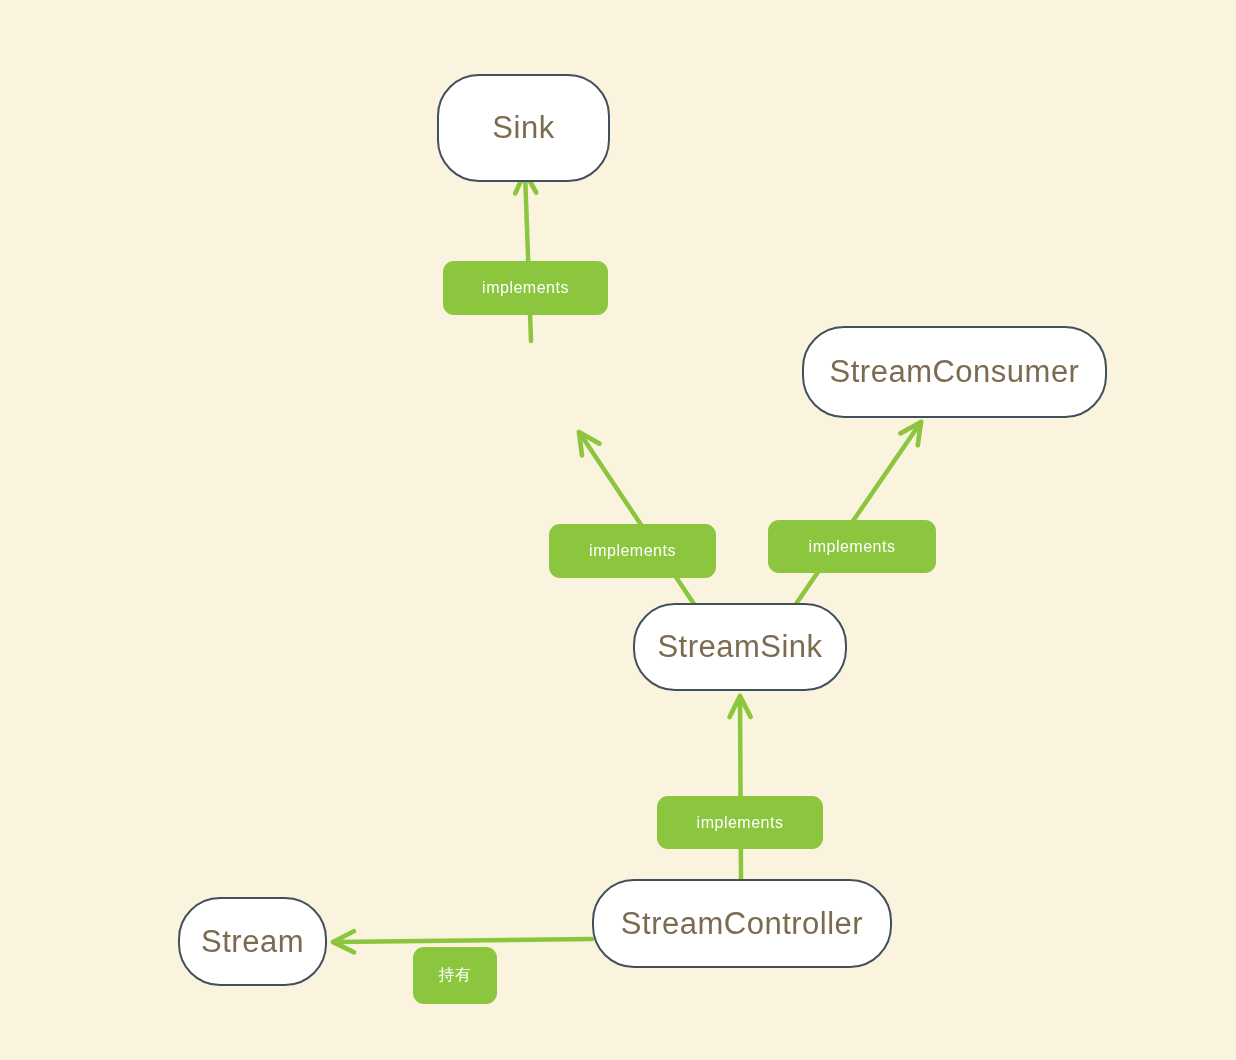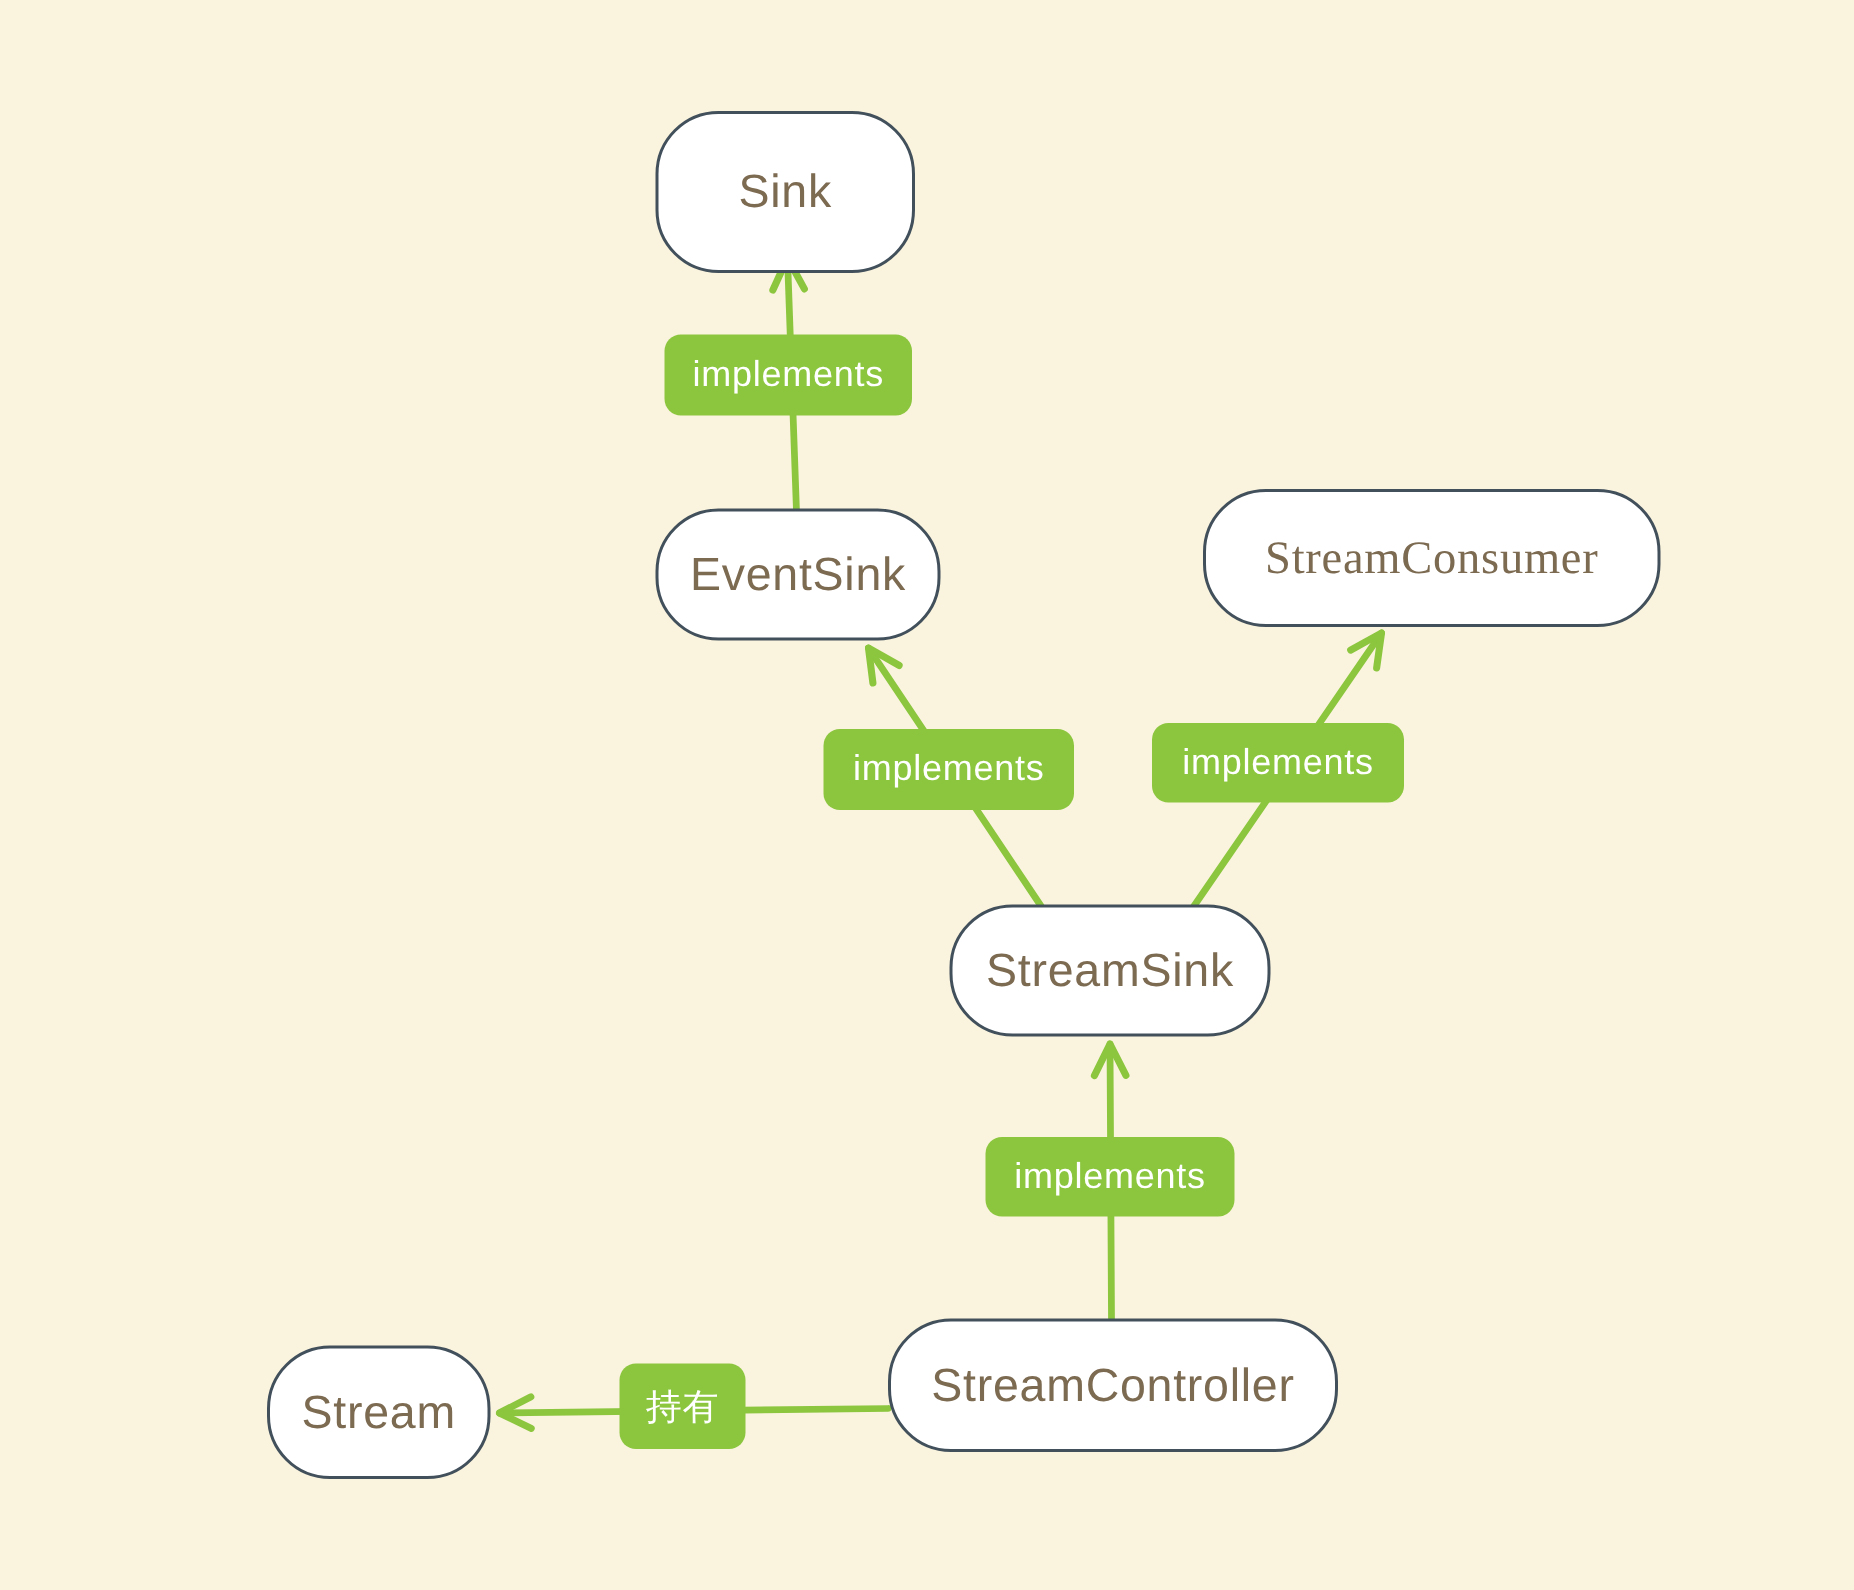--- a/index.html
+++ b/index.html
@@ -51,29 +51,30 @@
     white-space: nowrap;
   }
   .edge-label {
     position: absolute;
     display: flex;
     align-items: center;
     justify-content: center;
     background: var(--edge-label-bg, #8bc63e);
     color: var(--edge-label-text, #ffffff);
     border-radius: 11px;
-    font-size: 24px;
+    font-size: 16px;
     letter-spacing: 0.5px;
     box-sizing: border-box;
     white-space: nowrap;
+    margin-top: 38px;
   }
   
   .node-sink             { left: 437px; top:  74px; width: 173px; height: 108px; }
   .node-eventsink        { left: 437px; top: 339px; width: 190px; height: 88px; }
-  .node-streamconsumer   { left: 802px; top: 326px; width: 305px; height: 92px; font-family: Liberation Serif, serif; }
+  .node-streamconsumer   { left: 802px; top: 326px; width: 305px; height: 92px; }
   .node-streamsink       { left: 633px; top: 603px; width: 214px; height: 88px; }
   .node-streamcontroller { left: 592px; top: 879px; width: 300px; height: 89px; text-align: right; }
   .node-stream           { left: 178px; top: 897px; width: 149px; height: 89px; }
   
   .elabel-0 { left: 443px; top: 223px; width: 165px; height: 54px; }
   .elabel-1 { left: 549px; top: 486px; width: 167px; height: 54px; }
   .elabel-2 { left: 768px; top: 482px; width: 168px; height: 53px; }
   .elabel-3 { left: 657px; top: 758px; width: 166px; height: 53px; }
   .elabel-4 { left: 413px; top: 909px; width:  84px; height: 57px; }
 </style>
@@ -92,23 +93,20 @@
     <path class="edge-line" d="M694,604 L579,432" marker-end="url(#arrowhead)"></path>
     <path class="edge-line" d="M796,604 L921,422" marker-end="url(#arrowhead)"></path>
     <path class="edge-line" d="M741,880 L740,696" marker-end="url(#arrowhead)"></path>
     <path class="edge-line" d="M592,939 L333,942" marker-end="url(#arrowhead)"></path>
   </svg>
 
   <div class="node node-sink">
     <span class="node-label">Sink</span>
   </div>
 
-  <div class="node node-eventsink">
-    <span class="node-label">EventSink</span>
-  </div>
 
   <div class="node node-streamconsumer">
     <span class="node-label">StreamConsumer</span>
   </div>
 
   <div class="node node-streamsink">
     <span class="node-label">StreamSink</span>
   </div>
 
   <div class="node node-streamcontroller">

